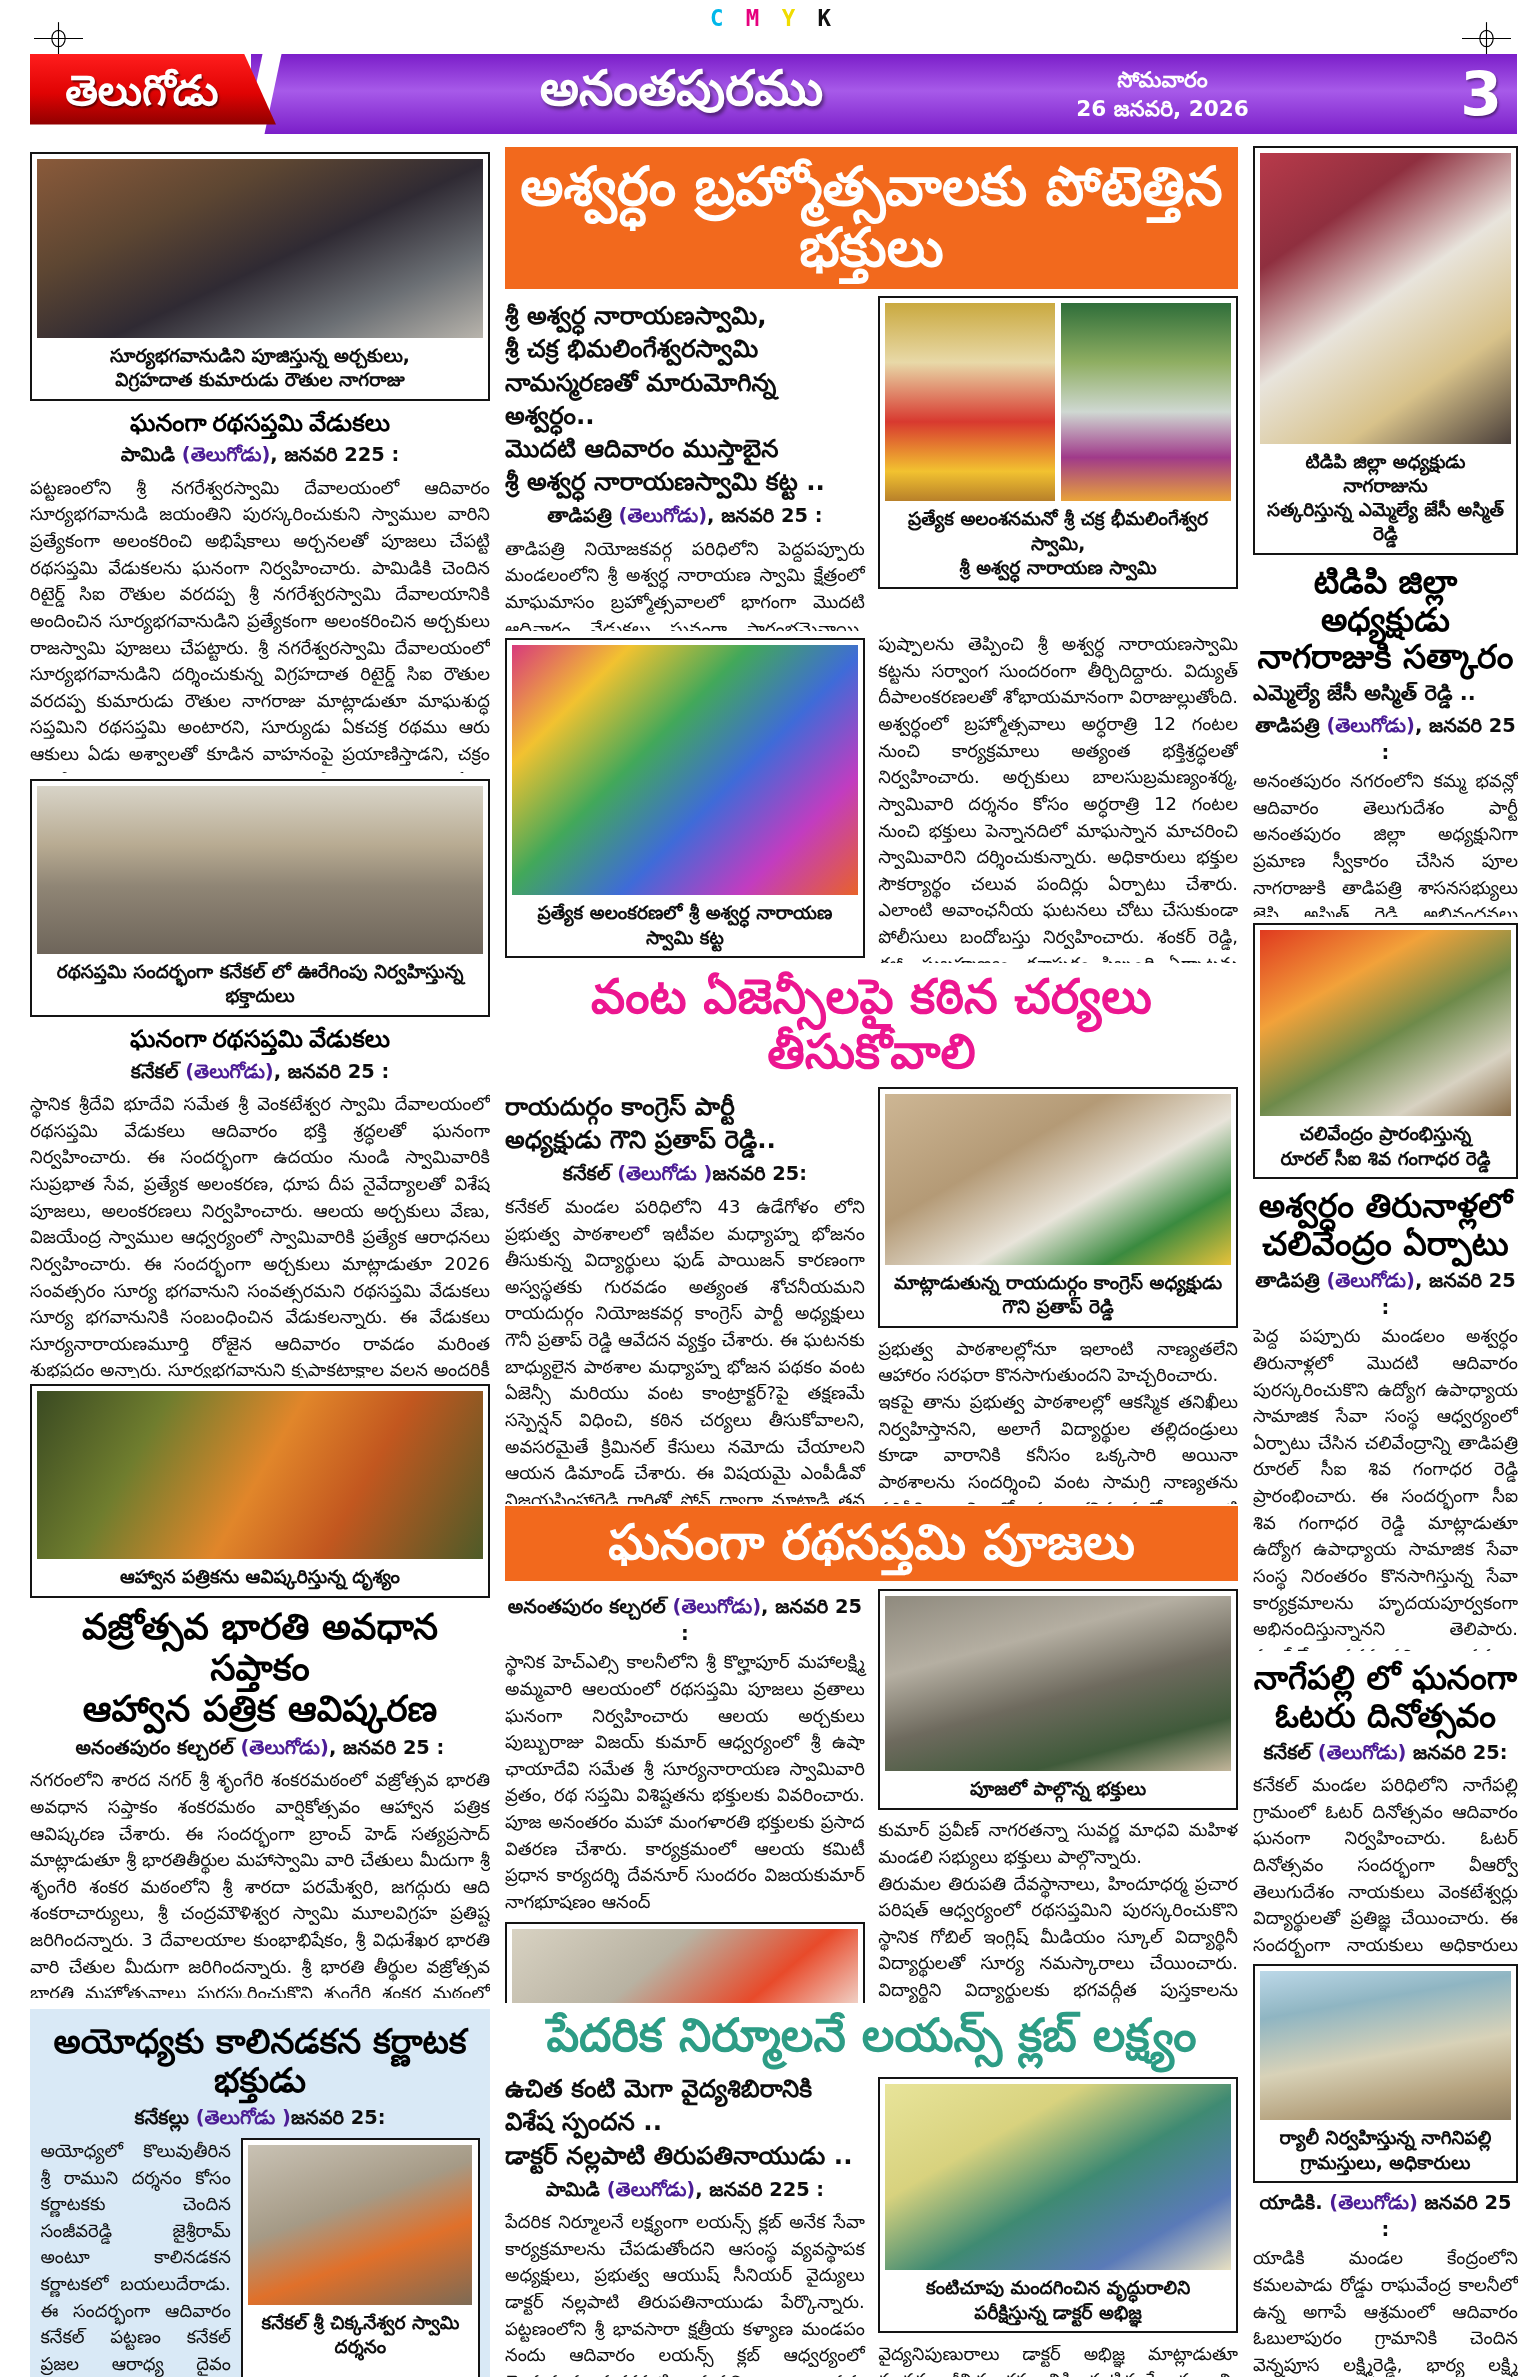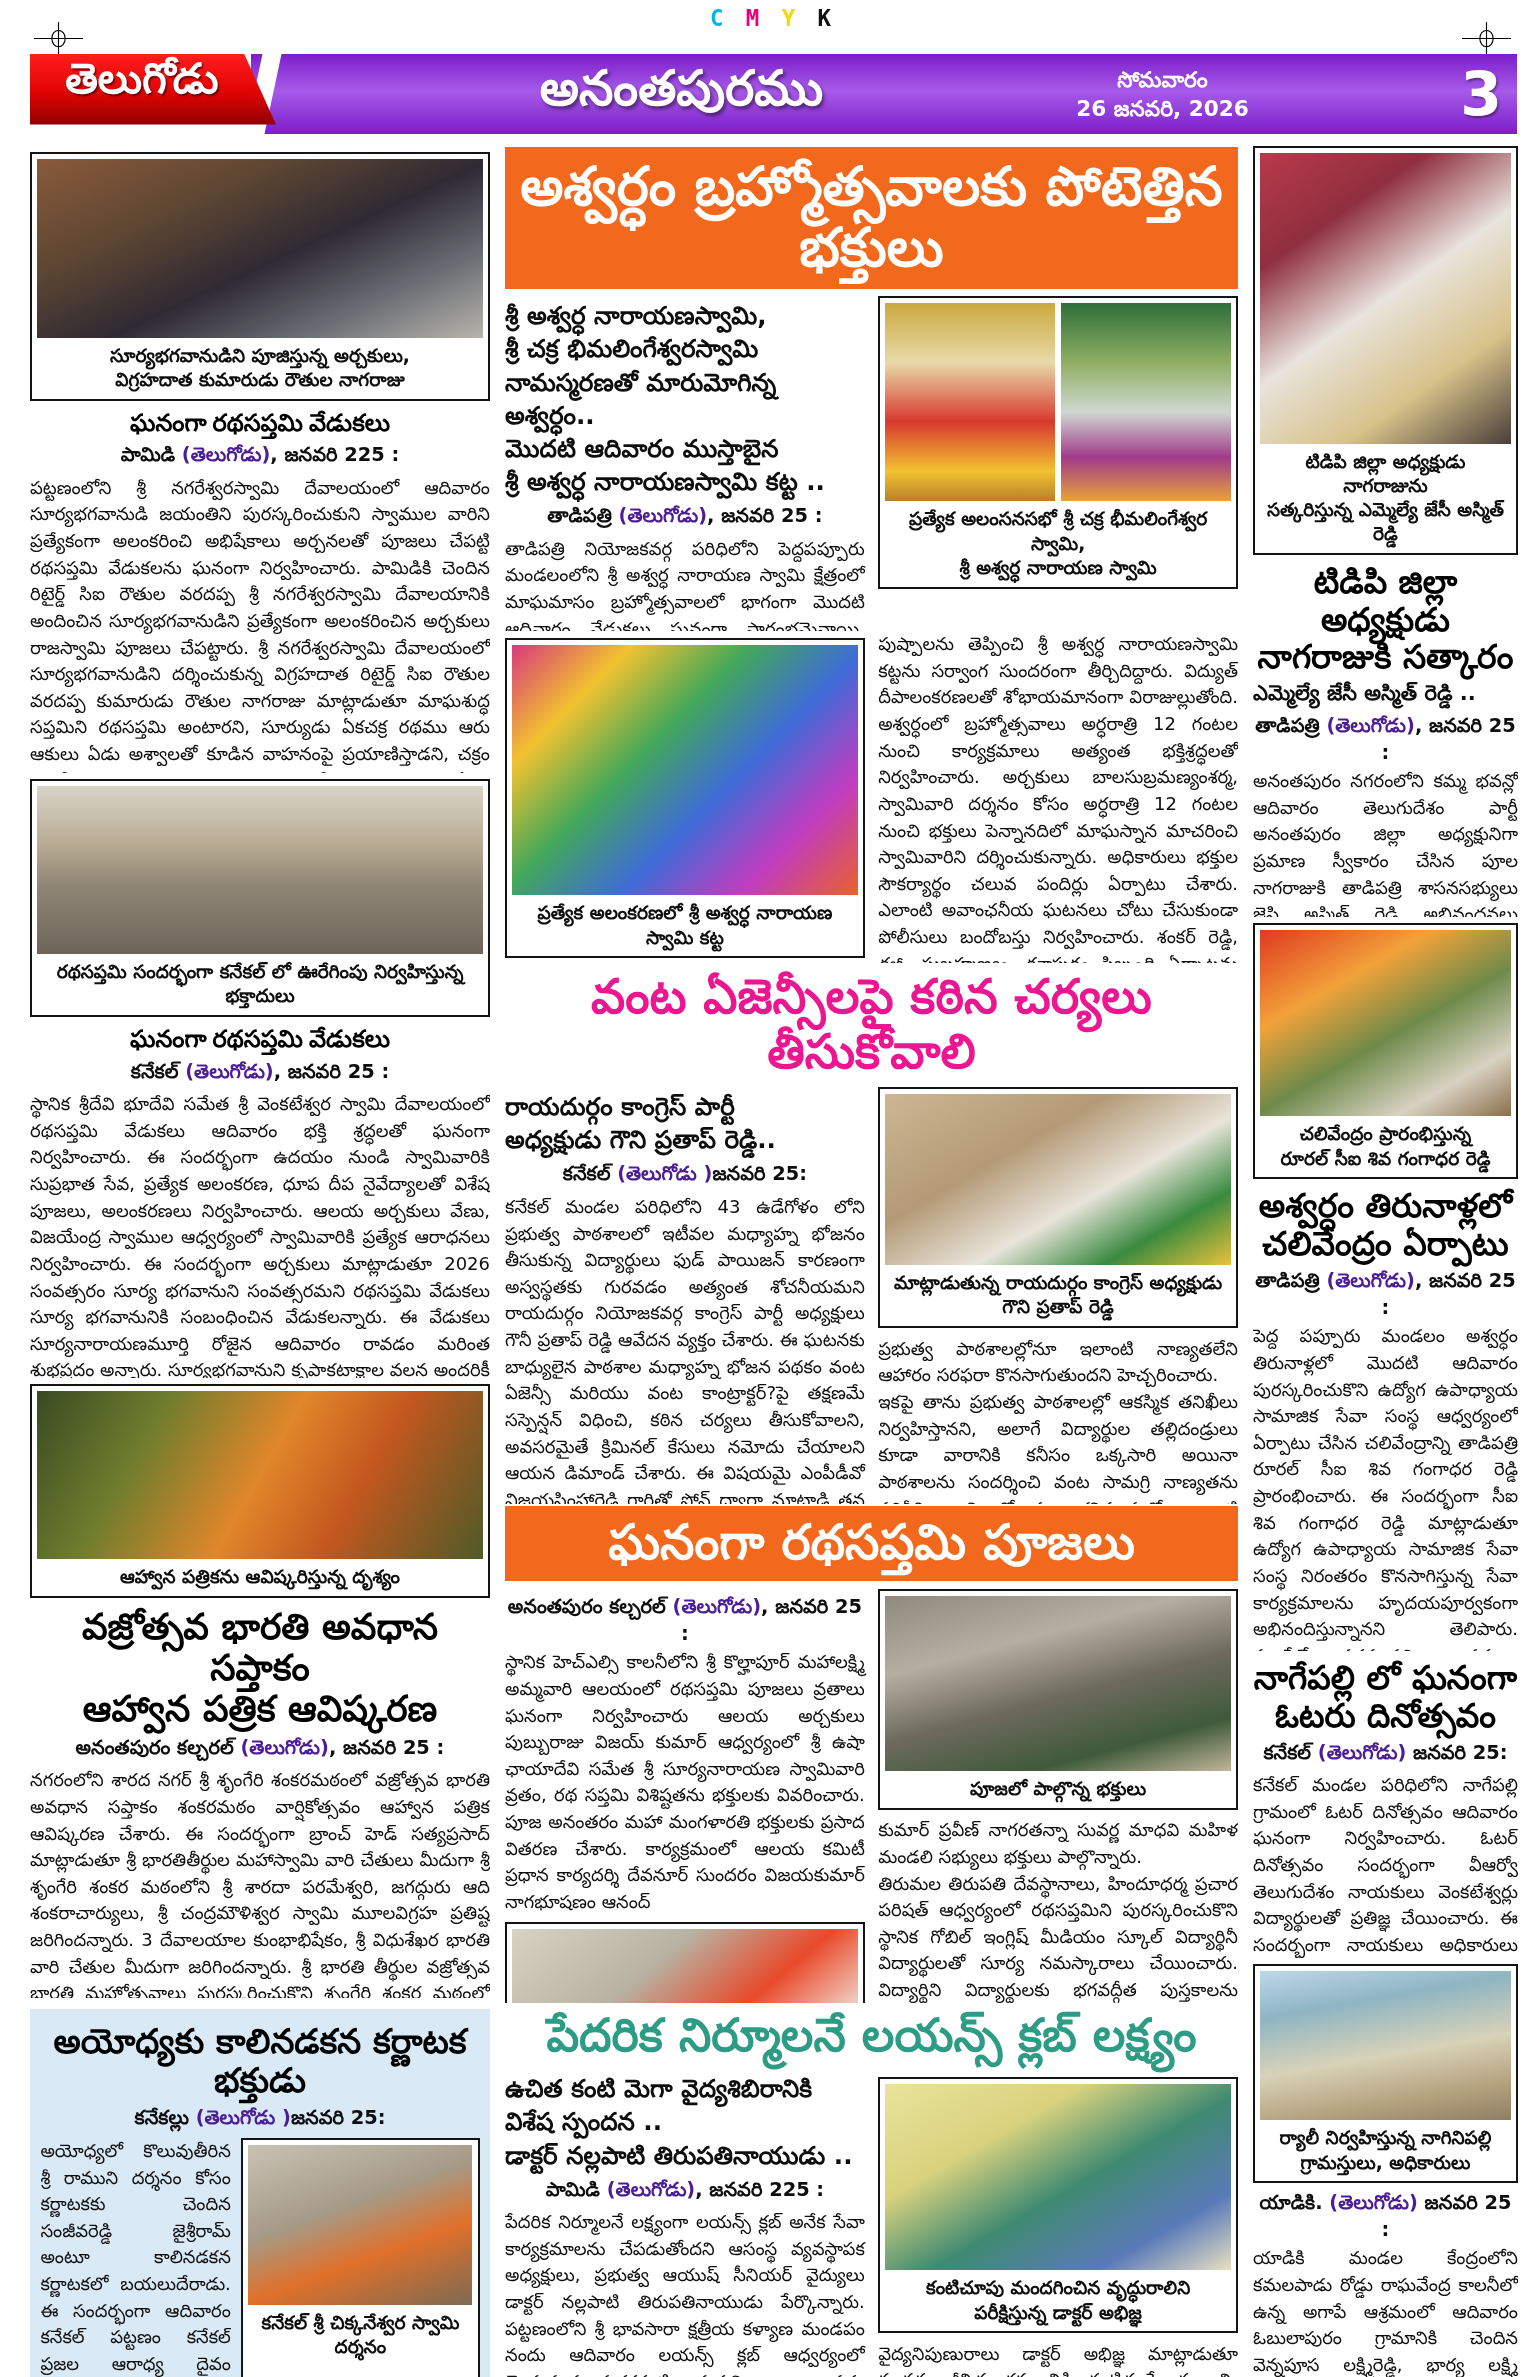--- a/index.html
+++ b/index.html
@@ -15,21 +15,21 @@
   .regmark.rm-right{right:30px;}
   
   .masthead{position:relative;height:80px;margin:1.5px 24px 0 30px;}
   .banner{position:absolute;left:221px;right:0;top:0;bottom:0;
           background:linear-gradient(180deg,#7b1ec9 0%,#a75ae9 46%,#7b1ec9 100%);}
   .slash{position:absolute;left:224px;top:0;bottom:0;width:19.4px;background:#fff;
          transform:skewX(-12deg);z-index:2;}
   .brand-box{position:absolute;left:0;top:0;bottom:9px;width:246px;z-index:3;
              background:linear-gradient(180deg,#ff1d1d 0%,#e00303 55%,#8f0000 100%);
              clip-path:polygon(0 0,87% 0,100% 100%,0 100%);
-             display:flex;align-items:flex-start;justify-content:center;}
+             display:flex;align-items:flex-end;justify-content:center;font-family:Liberation Mono, monospace;}
   .brand-box span{color:#fff;font-size:42px;font-weight:bold;text-shadow:1.5px 1.5px 1.5px rgba(0,0,0,.5);padding-right:22.4px;}
   .edition{position:absolute;left:34%;top:50%;transform:translate(-50%,-50%);z-index:1;
            color:#fff;font-size:49px;font-weight:bold;text-shadow:2.2px 3px 3.7px rgba(0,0,0,.45);white-space:nowrap;}
   .daydate{position:absolute;left:72%;top:50%;transform:translate(-50%,-50%);z-index:1;
            color:#fff;font-weight:bold;font-size:21.6px;line-height:1.35;text-align:center;white-space:nowrap;}
   .pageno{position:absolute;right:15px;top:50%;transform:translateY(-50%);z-index:1;
           color:#fff;font-size:60px;font-weight:bold;text-shadow:1.5px 2.2px 2.2px rgba(0,0,0,.4);}
   
   .content{display:flex;gap:15px;padding:12px 22.4px 0 30px;align-items:flex-start;}
   .col{min-width:0;}
@@ -197,21 +197,21 @@
           </div>
           <div class="body">తాడిపత్రి నియోజకవర్గ పరిధిలోని పెద్దపప్పూరు మండలంలోని శ్రీ అశ్వర్ధ నారాయణ స్వామి క్షేత్రంలో మాఘమాసం బ్రహ్మోత్సవాలలో భాగంగా మొదటి ఆదివారం వేడుకలు ఘనంగా ప్రారంభమైనాయి. అర్ధరాత్రి నుంచి అశ్వర్ధం బ్రహ్మోత్సవాలకు భక్తులు పోటెత్తినారు. తాడిపత్రి ఎమ్మెల్యే జేసీ అస్మిత్ రెడ్డి, మున్సిపల్ చైర్మన్ జెసి ప్రభాకర్ రెడ్డిలు బ్రహ్మోత్సవాలపై ప్రత్యేక దృష్టి కేంద్రీకరించారు. కర్ణాటక రాష్ట్రం నుంచి వివిధ రకాల</div>
         </div>
         <div class="sub">
           <div class="photo-box" style="margin-top:0">
             <div class="deity-pair">
               <div class="photo ph-deity1" style="height:198px"></div>
               <div class="photo ph-deity2" style="height:198px"></div>
             </div>
             <div class="photo-caption">
-              <div>ప్రత్యేక అలంసనసభో శ్రీ చక్ర భీమలింగేశ్వర స్వామి,</div>
+              <div>ప్రత్యేక అలంశనమనో శ్రీ చక్ర భీమలింగేశ్వర స్వామి,</div>
               <div>శ్రీ అశ్వర్ధ నారాయణ స్వామి</div>
             </div>
           </div>
         </div>
       </div>
       <div class="row clip" style="height:332px">
         <div class="sub">
           <div class="photo-box" style="margin-top:7px">
             <div class="photo ph-deco" style="height:250px"></div>
             <div class="photo-caption">ప్రత్యేక అలంకరణలో శ్రీ అశ్వర్ధ నారాయణ స్వామి కట్ట</div>

